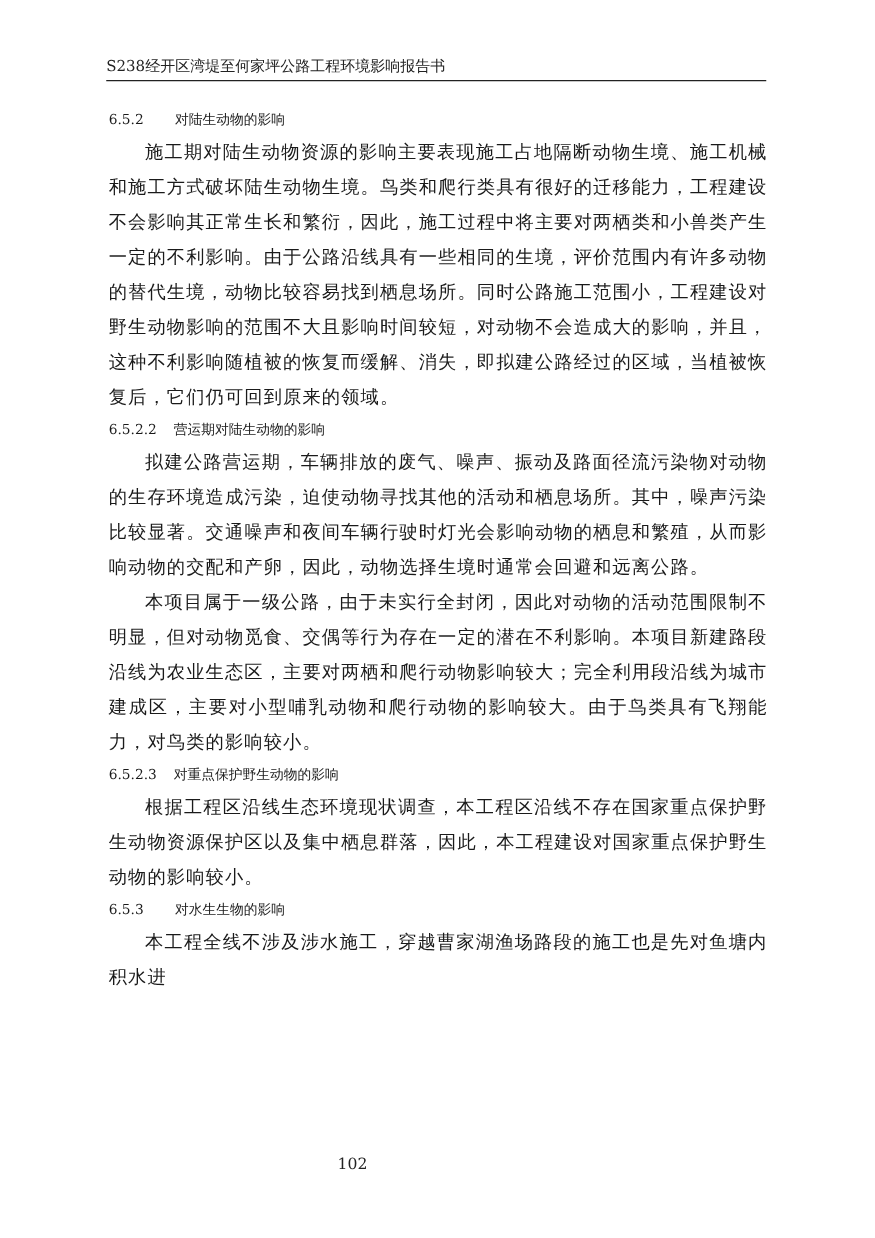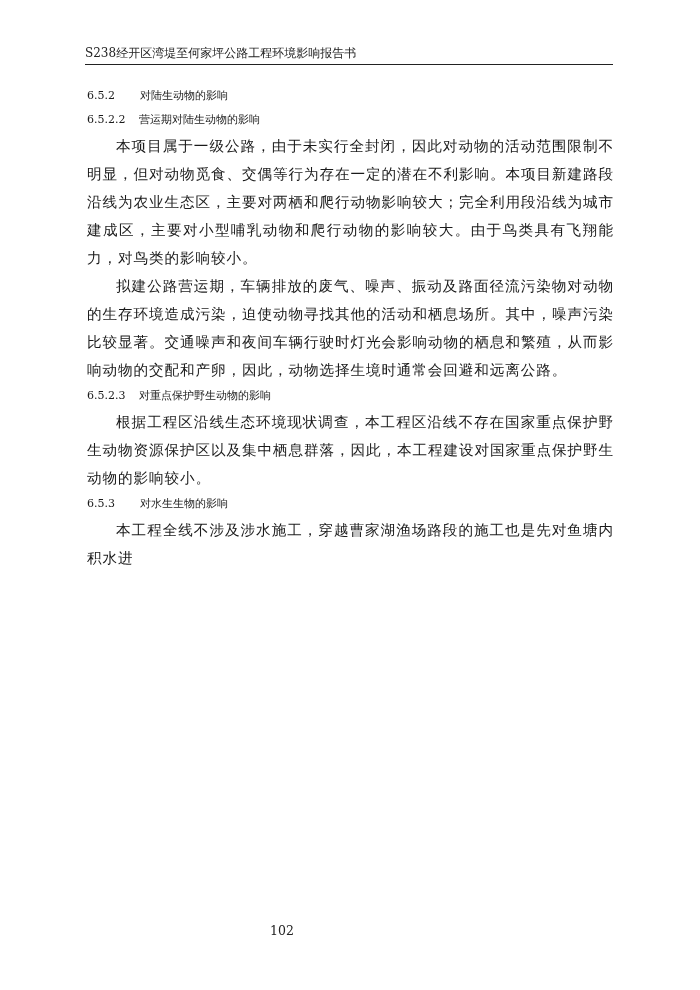--- a/index.html
+++ b/index.html
@@ -70,28 +70,29 @@
   <span>S238经开区湾堤至何家坪公路工程环境影响报告书</span>
 </div>
 
 <div class="content">
 
   <h3 class="heading h3">
     <span class="num">6.5.2</span><span>对陆生动物的影响</span>
   </h3>
 
 
+  <p class="para">施工期对陆生动物资源的影响主要表现施工占地隔断动物生境、施工机械和施工方式破坏陆生动物生境。鸟类和爬行类具有很好的迁移能力，工程建设不会影响其正常生长和繁衍，因此，施工过程中将主要对两栖类和小兽类产生一定的不利影响。由于公路沿线具有一些相同的生境，评价范围内有许多动物的替代生境，动物比较容易找到栖息场所。同时公路施工范围小，工程建设对野生动物影响的范围不大且影响时间较短，对动物不会造成大的影响，并且，这种不利影响随植被的恢复而缓解、消失，即拟建公路经过的区域，当植被恢复后，它们仍可回到原来的领域。</p>
 
   <h4 class="heading h4">
     <span class="num">6.5.2.2</span><span>营运期对陆生动物的影响</span>
   </h4>
 
+  <p class="para">拟建公路营运期，车辆排放的废气、噪声、振动及路面径流污染物对动物的生存环境造成污染，迫使动物寻找其他的活动和栖息场所。其中，噪声污染比较显著。交通噪声和夜间车辆行驶时灯光会影响动物的栖息和繁殖，从而影响动物的交配和产卵，因此，动物选择生境时通常会回避和远离公路。</p>
+
   <p class="para">本项目属于一级公路，由于未实行全封闭，因此对动物的活动范围限制不明显，但对动物觅食、交偶等行为存在一定的潜在不利影响。本项目新建路段沿线为农业生态区，主要对两栖和爬行动物影响较大；完全利用段沿线为城市建成区，主要对小型哺乳动物和爬行动物的影响较大。由于鸟类具有飞翔能力，对鸟类的影响较小。</p>
-
-  <p class="para">拟建公路营运期，车辆排放的废气、噪声、振动及路面径流污染物对动物的生存环境造成污染，迫使动物寻找其他的活动和栖息场所。其中，噪声污染比较显著。交通噪声和夜间车辆行驶时灯光会影响动物的栖息和繁殖，从而影响动物的交配和产卵，因此，动物选择生境时通常会回避和远离公路。</p>
 
 
   <h4 class="heading h4">
     <span class="num">6.5.2.3</span><span>对重点保护野生动物的影响</span>
   </h4>
 
   <p class="para">根据工程区沿线生态环境现状调查，本工程区沿线不存在国家重点保护野生动物资源保护区以及集中栖息群落，因此，本工程建设对国家重点保护野生动物的影响较小。</p>
 
   <h3 class="heading h3">
     <span class="num">6.5.3</span><span>对水生生物的影响</span>

